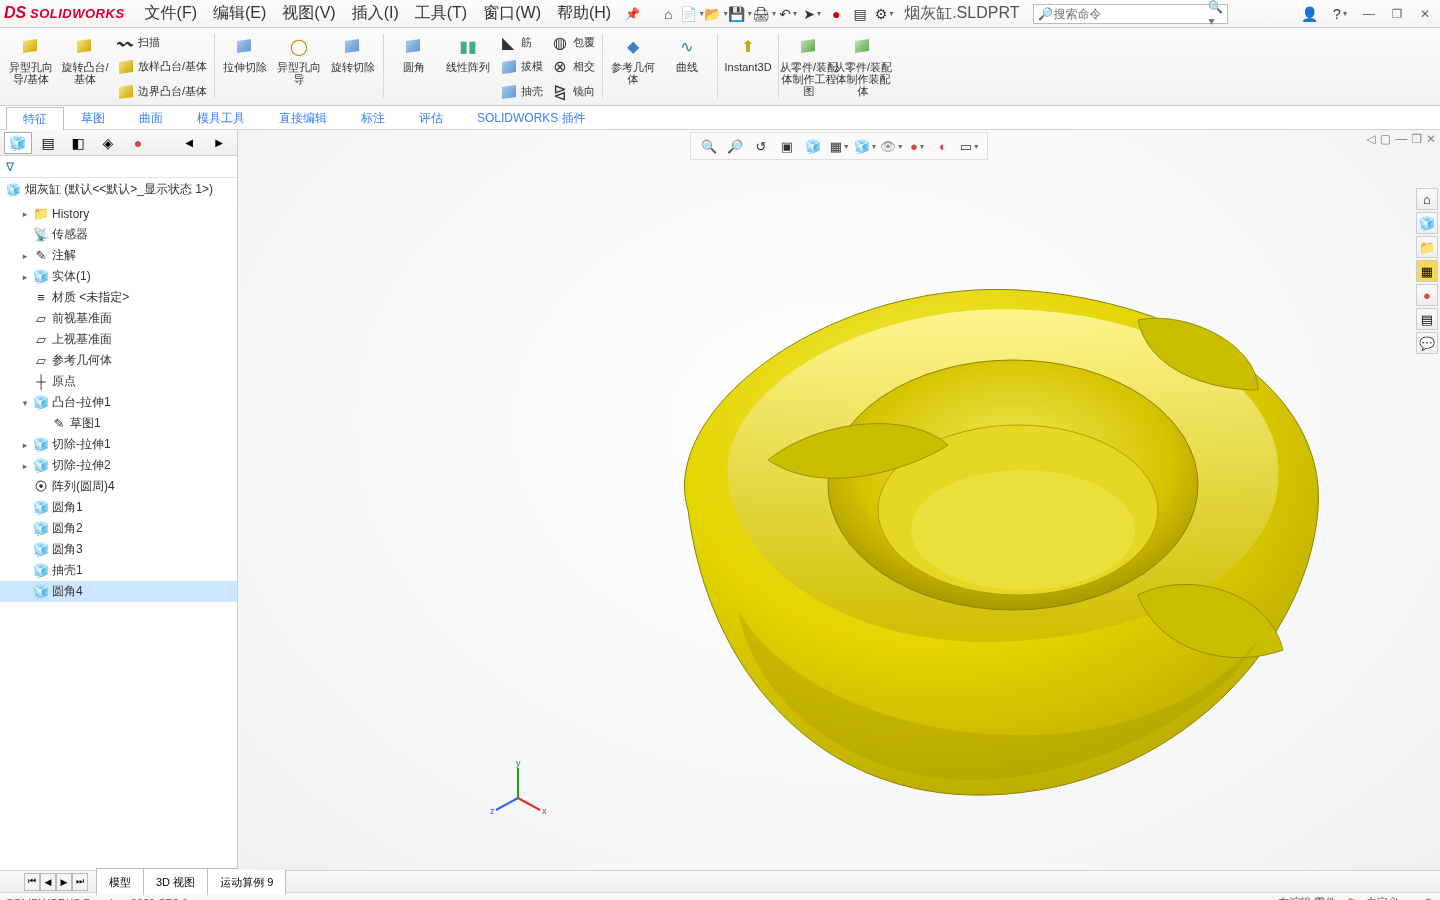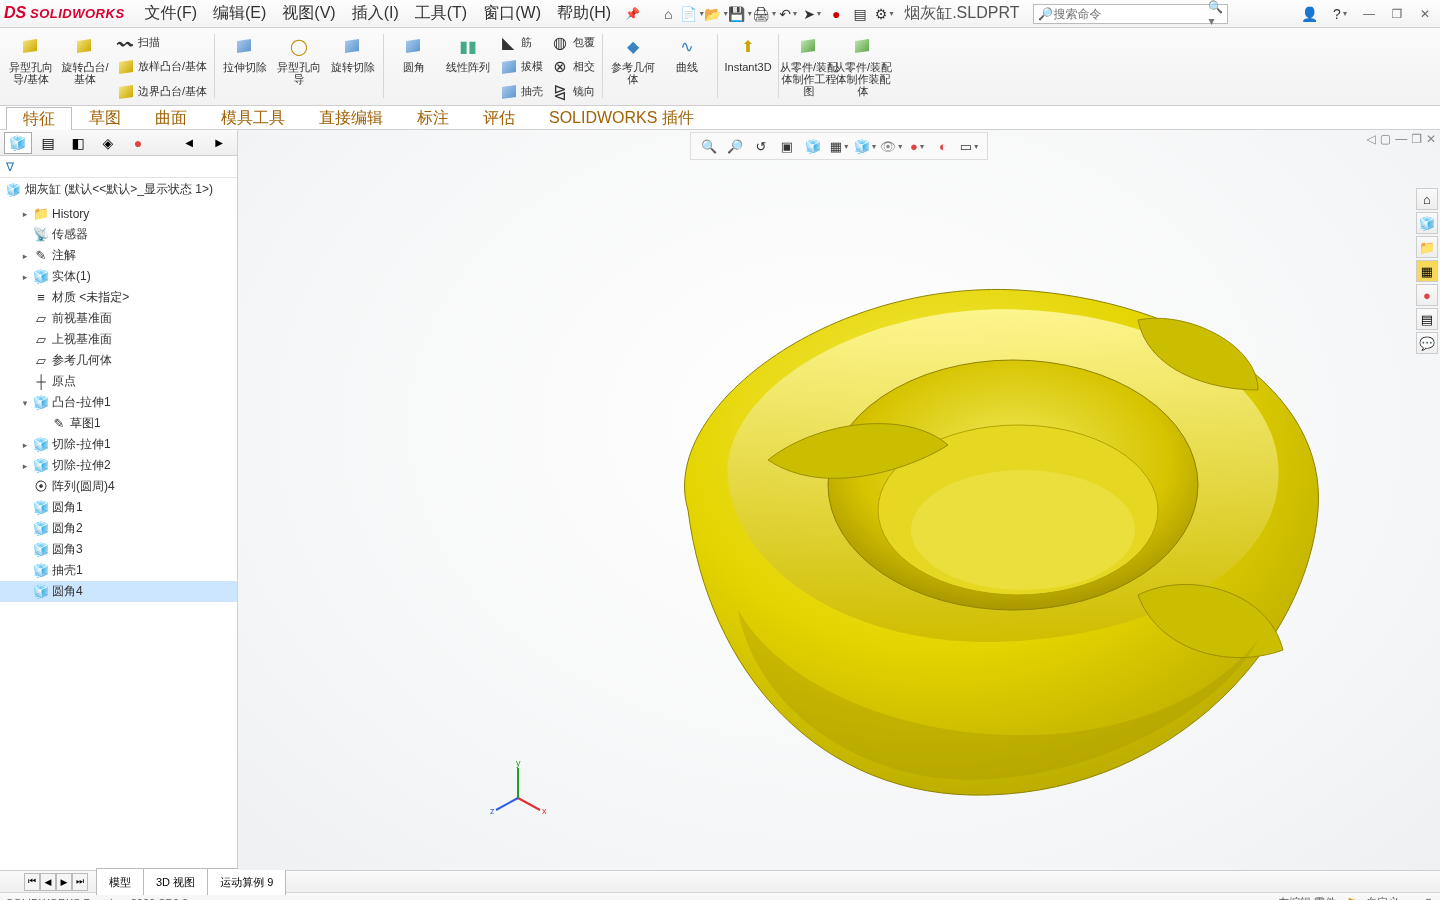--- a/index.html
+++ b/index.html
@@ -25,21 +25,21 @@
 .rgroup-mini { display: flex; flex-direction: column; justify-content: space-around; height: 74px; padding: 0 4px; }
 .rbig { display: flex; flex-direction: column; align-items: center; width: 48px; }
 .rbig .ic { width: 32px; height: 28px; display: flex; align-items: center; justify-content: center; }
 .rbig .lb { font-size: 11px; color: #333; text-align: center; line-height: 12px; margin-top: 1px; }
 .rsmall { display: flex; align-items: center; gap: 4px; font-size: 11px; color: #333; height: 22px; }
 .rsmall .ic { width: 18px; height: 18px; display: flex; align-items: center; justify-content: center; }
 .rsep { width: 1px; background: #d6d6d6; height: 64px; margin: 4px 3px; }
 
 
 .ribbontabs { height: 24px; background: #fff; border-bottom: 1px solid #d0d0d0; display: flex; align-items: stretch; padding-left: 6px; }
-.rtab { padding: 0 16px; font-size: 16px; color: #a16207; display: flex; align-items: center; border: 1px solid transparent; border-bottom: none; }
+.rtab { padding: 0 16px; font-size: 12px; color: #3b82f6; display: flex; align-items: center; border: 1px solid transparent; border-bottom: none; }
 .rtab.active { background: #fff; border-color: #bfbfbf; position: relative; top: 1px; }
 
 
 .main { display: flex; height: 740px; }
 .leftpane { width: 238px; border-right: 1px solid #d0d0d0; display: flex; flex-direction: column; background: #fff; }
 .lefttabs { height: 26px; border-bottom: 1px solid #d0d0d0; display: flex; align-items: center; padding: 0 4px; gap: 2px; background: linear-gradient(#fafafa,#eee); }
 .lefttabs .lt { width: 28px; height: 22px; border: 1px solid transparent; display: flex; align-items: center; justify-content: center; font-size: 14px; }
 .lefttabs .lt.active { border-color: #aaa; background: #fff; }
 .filterbar { height: 22px; border-bottom: 1px solid #e3e3e3; display: flex; align-items: center; padding: 0 6px; color: #2a7ab0; }
 .treehead { padding: 3px 6px; background: #fff; font-size: 12px; color: #333; display: flex; align-items: center; gap: 4px; }

